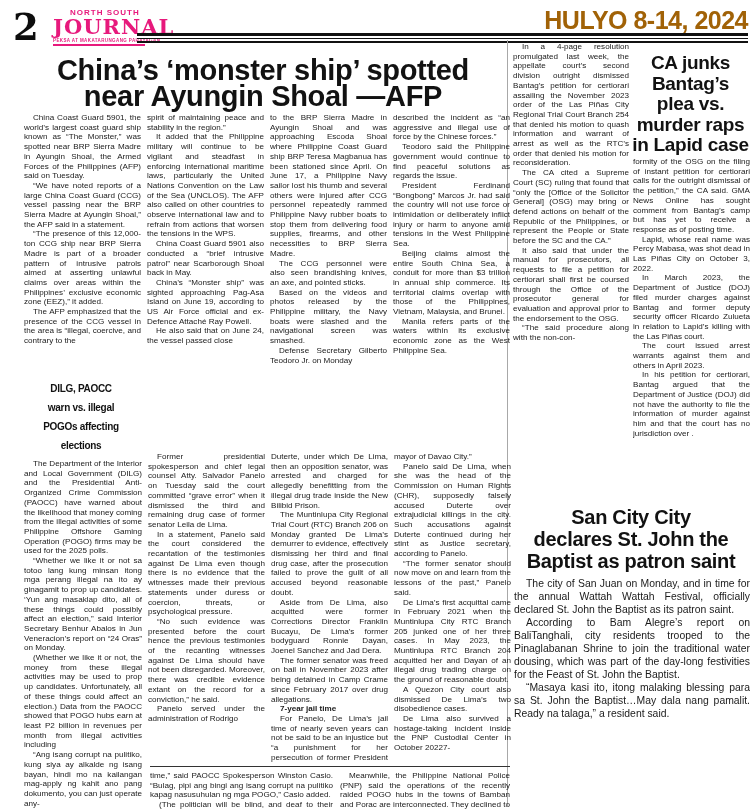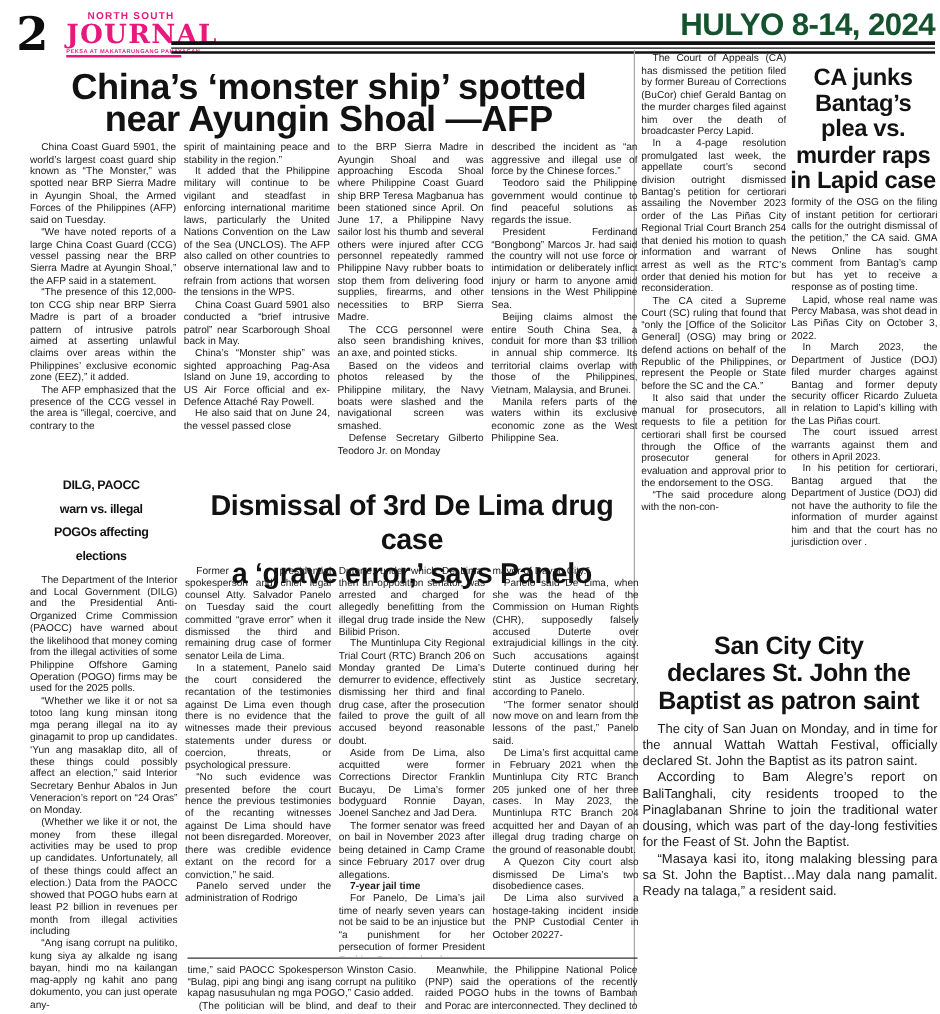--- a/index.html
+++ b/index.html
@@ -7,21 +7,21 @@
   body { width:752px; height:811px; font-family:"Liberation Sans","DejaVu Sans",sans-serif; color:#161616; }
   .page { position:relative; width:752px; height:811px; background:#fff; overflow:hidden; }
   .abs { position:absolute; }
 
   
   .page-num { left:13px; top:8px; font-family:"DejaVu Serif",serif; font-weight:bold; font-size:37px; line-height:38px; color:#0d0d0d; }
   .logo { left:53px; top:8px; color:#e7197c; width:120px; }
   .logo-top { font-size:8px; font-weight:bold; letter-spacing:1px; margin-left:17px; white-space:nowrap; }
   .logo-main { font-family:"DejaVu Serif",serif; font-weight:bold; font-size:21px; line-height:21px; letter-spacing:1px; margin-top:-1px; }
   .logo-tag { font-size:4.5px; font-weight:bold; letter-spacing:0.4px; margin-top:1px; white-space:nowrap; border-bottom:2px solid #e7197c; padding-bottom:1px; width:92px; }
-  .issue-date { right:4px; top:6px; font-size:25px; font-weight:bold; letter-spacing:-0.5px; color:#14532d; }
+  .issue-date { right:4px; top:6px; font-size:25px; font-weight:bold; letter-spacing:-0.5px; color:#a16207; }
   .head-rules { left:137px; right:4px; top:33px; }
   .head-rules i { display:block; background:#111; height:2.5px; margin-bottom:2px; }
   .head-rules i + i { height:1.5px; }
 
   .vrule { left:507px; top:40px; width:1px; height:766px; background:#a8a8a8; }
   .mid-rule { left:150px; top:766px; width:360px; height:1px; background:#333; }
 
   
   .headline { font-weight:bold; color:#121212; text-align:center; letter-spacing:-0.3px; }
   .china-hl  { left:16px;  top:57px;  width:494px; font-size:29px;  line-height:26px; }
@@ -114,24 +114,20 @@
       <div>POGOs affecting</div>
       <div>elections</div>
     </h2>
   <div class="abs body-text pogo-body">
       <p>The Department of the Interior and Local Government (DILG) and the Presidential Anti-Organized Crime Commission (PAOCC) have warned about the likelihood that money coming from the illegal activities of some Philippine Offshore Gaming Operation (POGO) firms may be used for the 2025 polls.</p>
       <p>“Whether we like it or not sa totoo lang kung minsan itong mga perang illegal na ito ay ginagamit to prop up candidates. ‘Yun ang masaklap dito, all of these things could possibly affect an election,” said Interior Secretary Benhur Abalos in Jun Veneracion’s report on “24 Oras” on Monday.</p>
       <p>(Whether we like it or not, the money from these illegal activities may be used to prop up candidates. Unfortunately, all of these things could affect an election.) Data from the PAOCC showed that POGO hubs earn at least P2 billion in revenues per month from illegal activities including</p>
       <p>“Ang isang corrupt na pulitiko, kung siya ay alkalde ng isang bayan, hindi mo na kailangan mag-apply ng kahit ano pang dokumento, you can just operate any-</p>
     </div>
 
-  <h2 class="abs headline delima-hl">
-      <div>Dismissal of 3rd De Lima drug case</div>
-      <div>a ‘grave error,’ says Panelo</div>
-    </h2>
   <div class="abs body-text delima-c1">
       <p>Former presidential spokesperson and chief legal counsel Atty. Salvador Panelo on Tuesday said the court committed “grave error” when it dismissed the third and remaining drug case of former senator Leila de Lima.</p>
       <p>In a statement, Panelo said the court considered the recantation of the testimonies against De Lima even though there is no evidence that the witnesses made their previous statements under duress or coercion, threats, or psychological pressure.</p>
       <p>“No such evidence was presented before the court hence the previous testimonies of the recanting witnesses against De Lima should have not been disregarded. Moreover, there was credible evidence extant on the record for a conviction,” he said.</p>
       <p>Panelo served under the administration of Rodrigo</p>
     </div>
   <div class="abs body-text delima-c2 cont">
     <div>
         <p>Duterte, under which De Lima, then an opposition senator, was arrested and charged for allegedly benefitting from the illegal drug trade inside the New Bilibid Prison.</p>
         <p>The Muntinlupa City Regional Trial Court (RTC) Branch 206 on Monday granted De Lima’s demurrer to evidence, effectively dismissing her third and final drug case, after the prosecution failed to prove the guilt of all accused beyond reasonable doubt.</p>
@@ -154,21 +150,20 @@
 
   <div class="abs body-text casio cont">
       <p>time,” said PAOCC Spokesperson Winston Casio. “Bulag, pipi ang bingi ang isang corrupt na pulitiko kapag nasusuhulan ng mga POGO,” Casio added.</p>
       <p>(The politician will be blind, and deaf to their illegal activities.)</p>
     </div>
   <div class="abs body-text pnp">
     <p>Meanwhile, the Philippine National Police (PNP) said the operations of the recently raided POGO hubs in the towns of Bamban and Porac are interconnected. They declined to provide further information as the investigation is still ongoing.</p>
   </div>
 
   <div class="abs body-text bantag-c1">
-      <p>The Court of Appeals (CA) has dismissed the petition filed by former Bureau of Corrections (BuCor) chief Gerald Bantag on the murder charges filed against him over the death of broadcaster Percy Lapid.</p>
       <p>In a 4-page resolution promulgated last week, the appellate court’s second division outright dismissed Bantag’s petition for certiorari assailing the November 2023 order of the Las Piñas City Regional Trial Court Branch 254 that denied his motion to quash information and warrant of arrest as well as the RTC’s order that denied his motion for reconsideration.</p>
       <p>The CA cited a Supreme Court (SC) ruling that found that “only the [Office of the Solicitor General] (OSG) may bring or defend actions on behalf of the Republic of the Philippines, or represent the People or State before the SC and the CA.”</p>
       <p>It also said that under the manual for prosecutors, all requests to file a petition for certiorari shall first be coursed through the Office of the prosecutor general for evaluation and approval prior to the endorsement to the OSG.</p>
       <p>“The said procedure along with the non-con-</p>
     </div>
   <h2 class="abs headline bantag-hl">
       <div>CA junks</div>
       <div>Bantag’s</div>
       <div>plea vs.</div>
       <div>murder raps</div>

